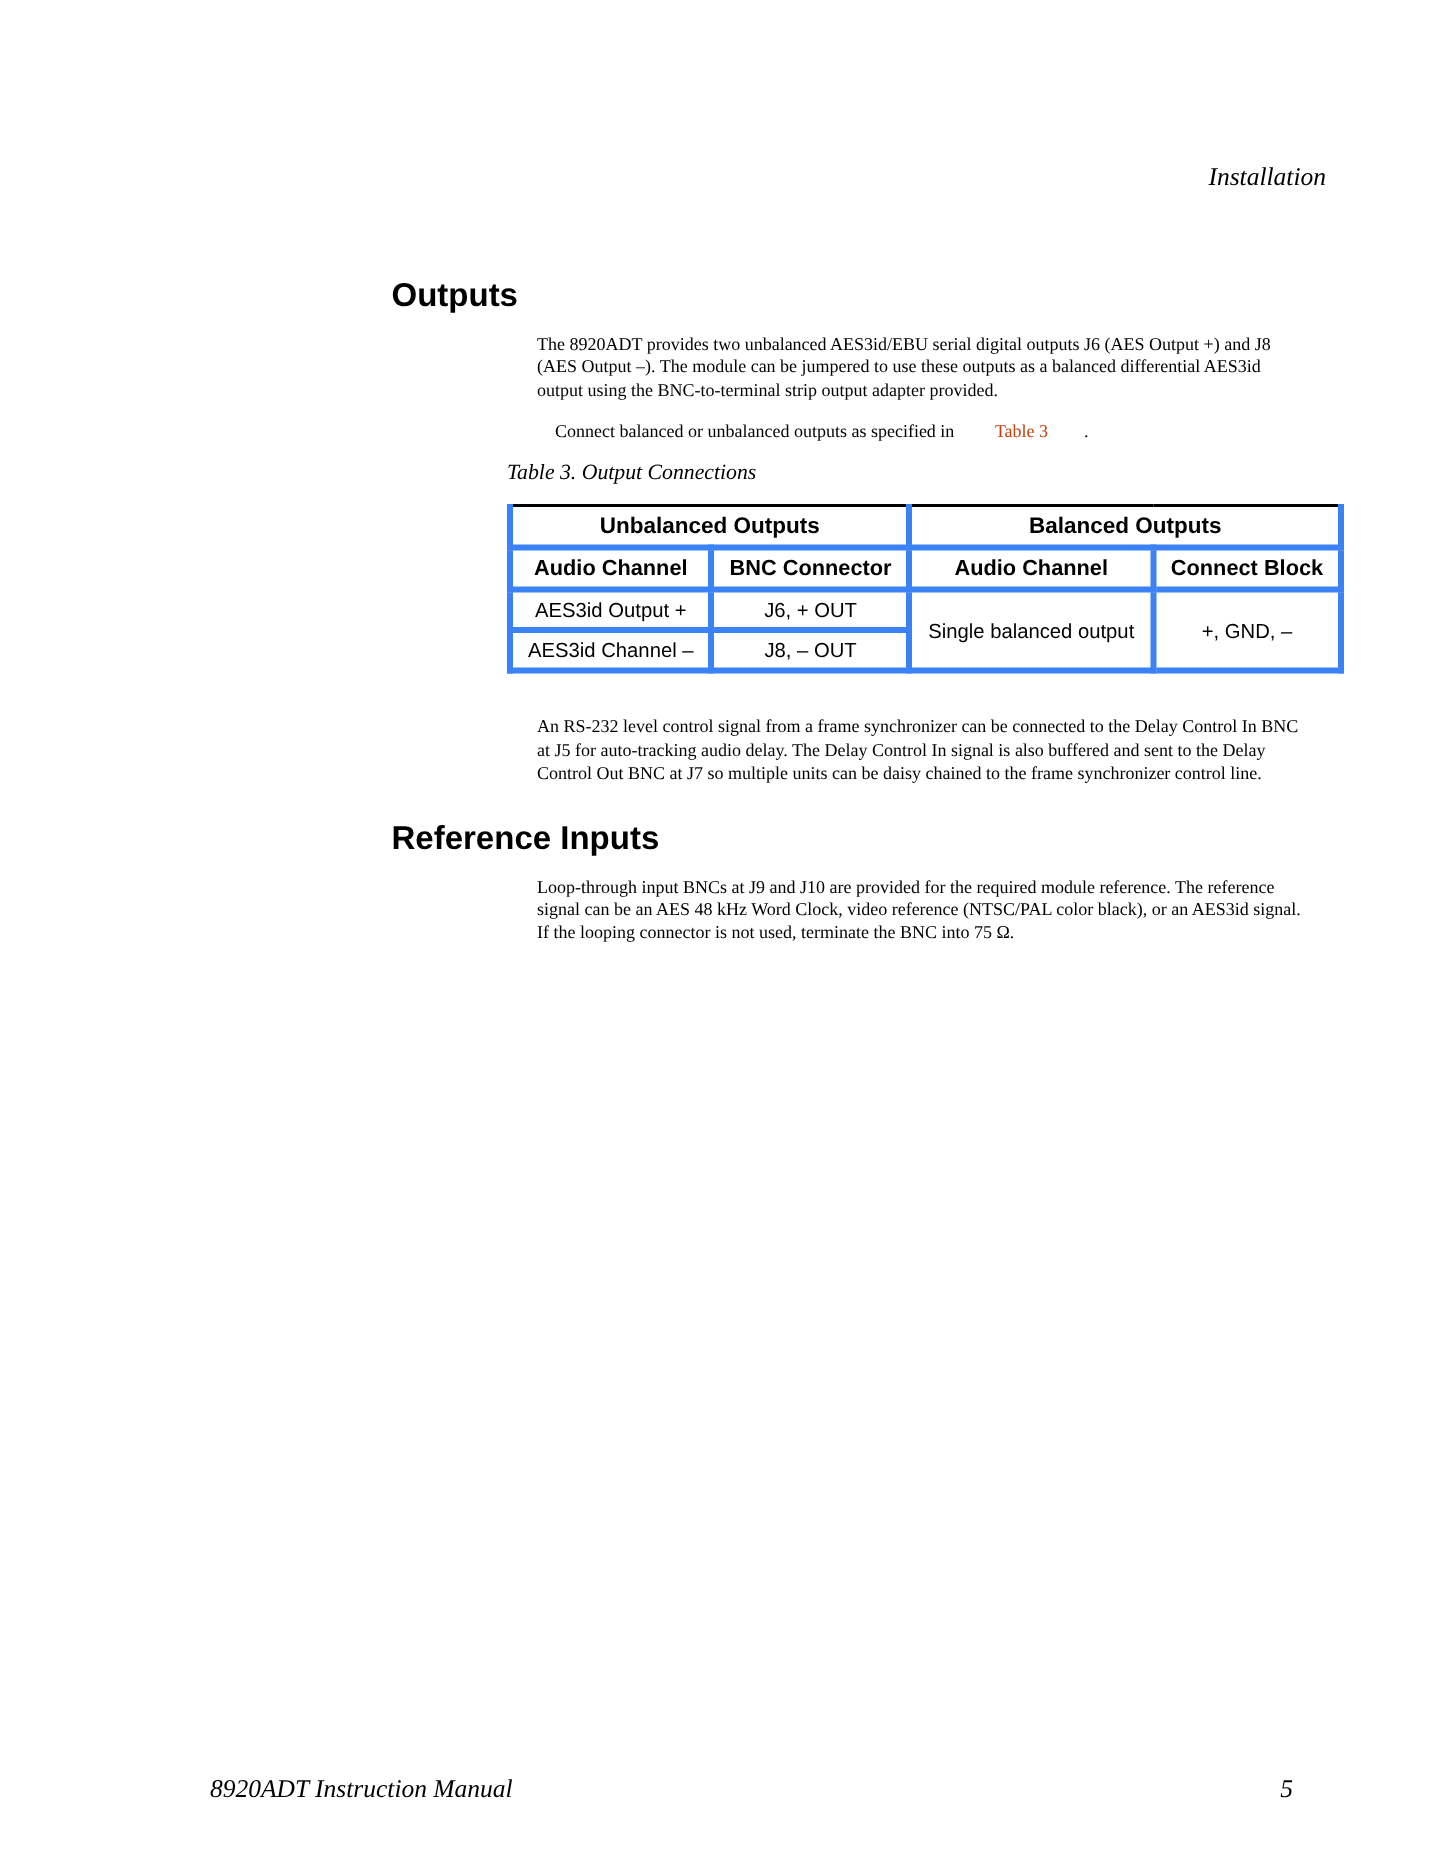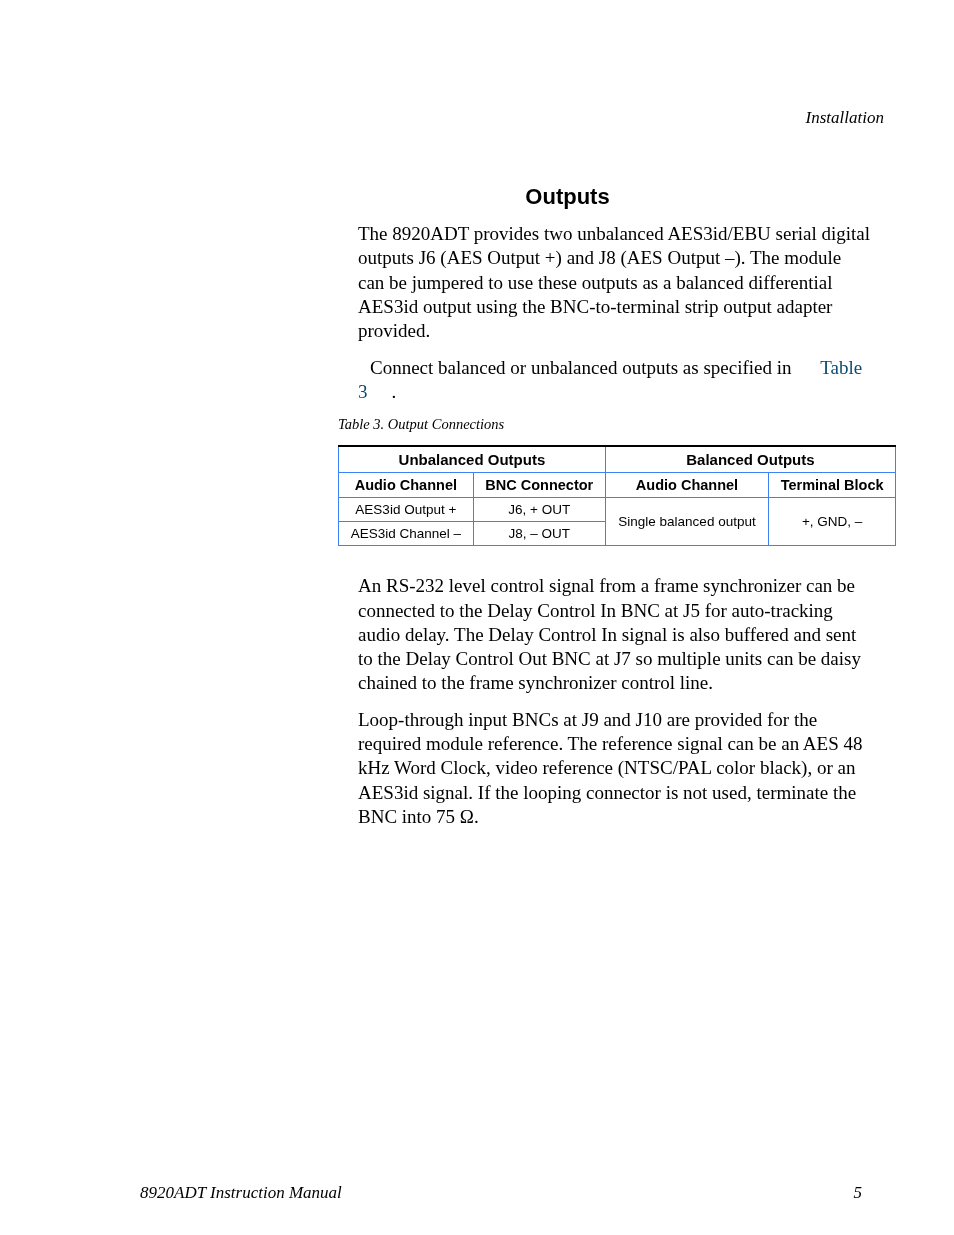--- a/index.html
+++ b/index.html
@@ -23,47 +23,46 @@
     margin-bottom: 56px;
     margin-right: 2px;
   }
   .section-heading {
     font-family: "Helvetica Neue", Helvetica, Arial, sans-serif;
     font-weight: 700;
     font-size: 22px;
     margin-top: 22px;
     margin-bottom: 10px;
     margin-left: 145px;
-    text-align: center;
   }
   .body-block {
     margin-left: 230px;
     margin-right: 2px;
   }
   .body-para {
-    font-size: 19px;
+    font-size: 12px;
     line-height: 1.28;
     margin-bottom: 12px;
   }
-  .link { color: #0c4a6e; }
+  .link { color: #c2410c; }
   .table-caption {
     font-style: italic;
     font-size: 14.5px;
     margin-top: 10px;
     margin-bottom: 4px;
   }
   table.output-table {
     border-collapse: collapse;
     width: 100%;
     font-family: "Helvetica Neue", Helvetica, Arial, sans-serif;
     font-size: 14px;
   }
   table.output-table th,
   table.output-table td {
-    border: 1px solid #3b82f6;
+    border: 4px solid #3b82f6;
     padding: 4px 8px;
     text-align: center;
     vertical-align: middle;
     font-weight: 400;
   }
   table.output-table .group-head {
     font-weight: 700;
     font-family: "Arial Narrow", "Helvetica Neue Condensed", Arial, sans-serif;
     font-stretch: condensed;
     font-size: 15px;
@@ -116,40 +115,41 @@
     <table class="output-table">
       <tbody>
           <tr>
         <th class="group-head" colspan="2">Unbalanced Outputs</th>
         <th class="group-head" colspan="2">Balanced Outputs</th>
       </tr>
       <tr>
         <th class="sub-head">Audio Channel</th>
         <th class="sub-head">BNC Connector</th>
         <th class="sub-head">Audio Channel</th>
-        <th class="sub-head">Terminal Block</th>
+        <th class="sub-head">Connect Block</th>
       </tr>
       <tr>
         <td>AES3id Output +</td>
         <td>J6, + OUT</td>
         <td rowspan="2">Single balanced output</td>
         <td rowspan="2">+, GND, –</td>
       </tr>
       <tr>
         <td>AES3id Channel –</td>
         <td>J8, – OUT</td>
       </tr>
     </tbody>
       </table>
   </div>
 
   <div class="body-block">
     <p class="body-para">An RS-232 level control signal from a frame synchronizer can be connected to the Delay Control In BNC at J5 for auto-tracking audio delay. The Delay Control In signal is also buffered and sent to the Delay Control Out BNC at J7 so multiple units can be daisy chained to the frame synchronizer control line.</p>
   </div>
 
+  <h2 class="section-heading">Reference Inputs</h2>
   <div class="body-block">
     <p class="body-para">Loop-through input BNCs at J9 and J10 are provided for the required module reference. The reference signal can be an AES 48 kHz Word Clock, video reference (NTSC/PAL color black), or an AES3id signal. If the looping connector is not used, terminate the BNC into 75 Ω.</p>
   </div>
 
   <div class="footer">
     <span>8920ADT Instruction Manual</span>
     <span class="pageno">5</span>
   </div>
 
 </div>

